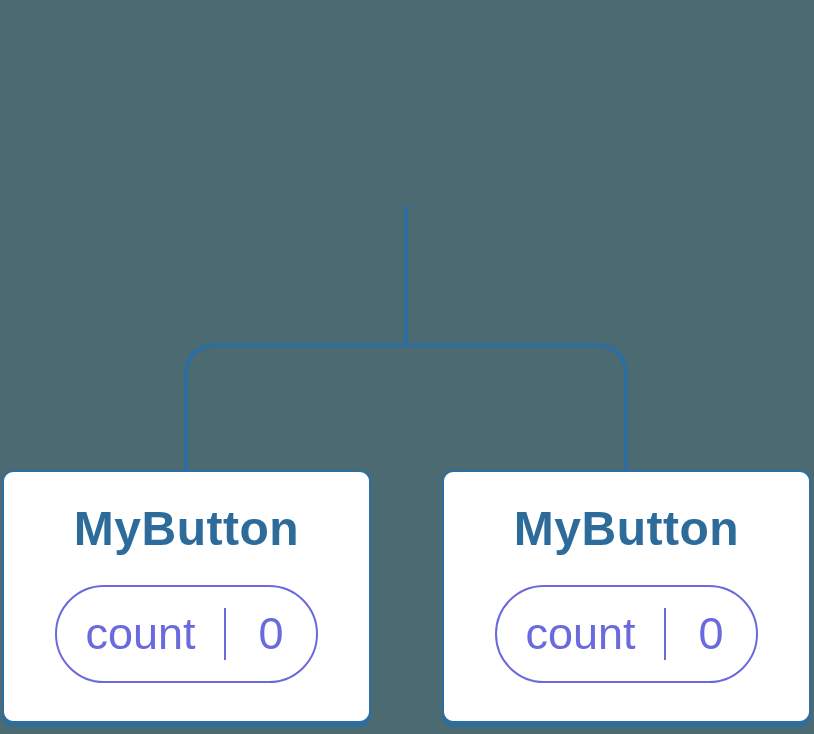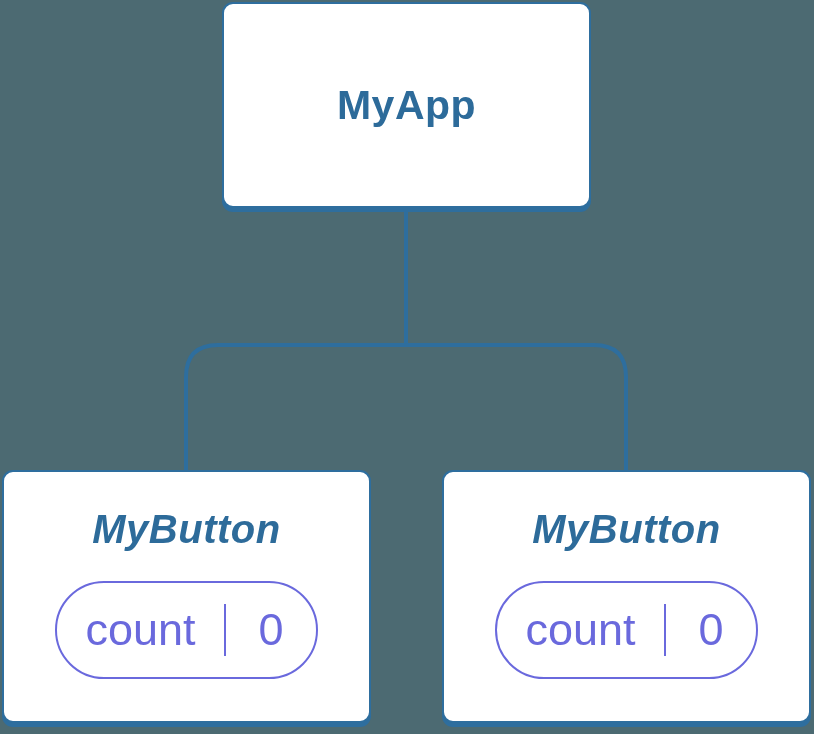--- a/index.html
+++ b/index.html
@@ -54,23 +54,22 @@
   }
   .card-title{
     color:var(--title);
     font-size:41px;
     font-weight:600;
     letter-spacing:0.5px;
     line-height:1;
   }
   .card-child-left .card-title,
   .card-child-right .card-title{
-    font-size:40px;
+    font-size:48px;
     margin-top:-6px;
-    font-style:italic;
   }
   .state-pill{
     margin-top:32px;
     width:263px;
     height:98px;
     border:2px solid var(--purple);
     border-radius:49px;
     box-sizing:border-box;
     display:flex;
     align-items:center;
@@ -101,23 +100,20 @@
 
 <div class="canvas">
 
   <svg class="connectors" viewBox="0 0 814 734" xmlns="http://www.w3.org/2000/svg" aria-hidden="true">
 
     <path d="M406 206 L406 347" fill="none" stroke="#2e6e9e" stroke-width="4"></path>
 
     <path d="M186 470 L186 377 Q186 345 218 345 L594 345 Q626 345 626 377 L626 470" fill="none" stroke="#2e6e9e" stroke-width="4"></path>
   </svg>
 
-  <div class="card card-root">
-    <div class="card-title">MyApp</div>
-  </div>
 
   <div class="card card-child-left">
     <div class="card-title">MyButton</div>
     <div class="state-pill">
       <div class="state-key">count</div>
       <div class="state-value">0</div>
     </div>
   </div>
 
   <div class="card card-child-right">

